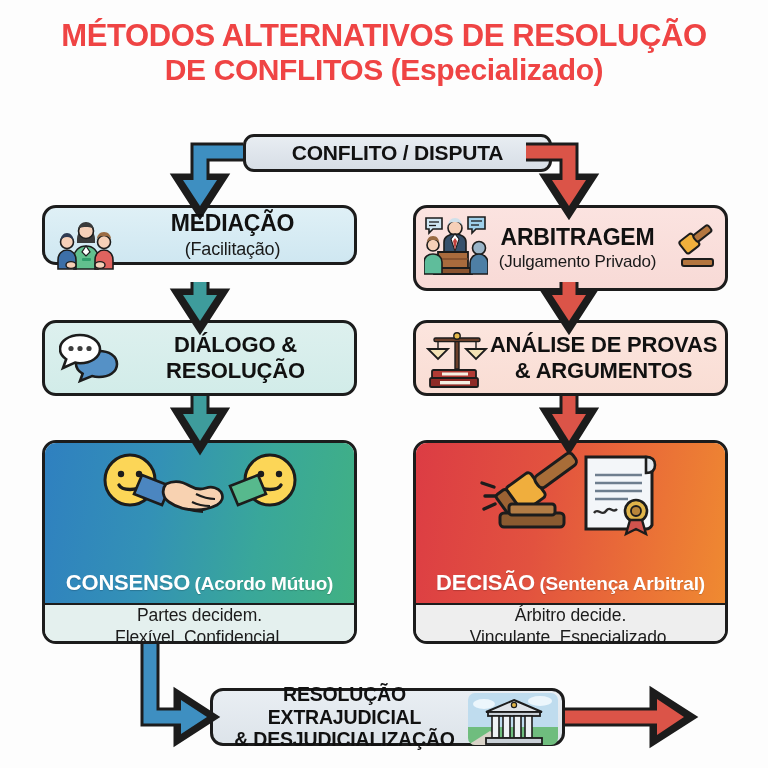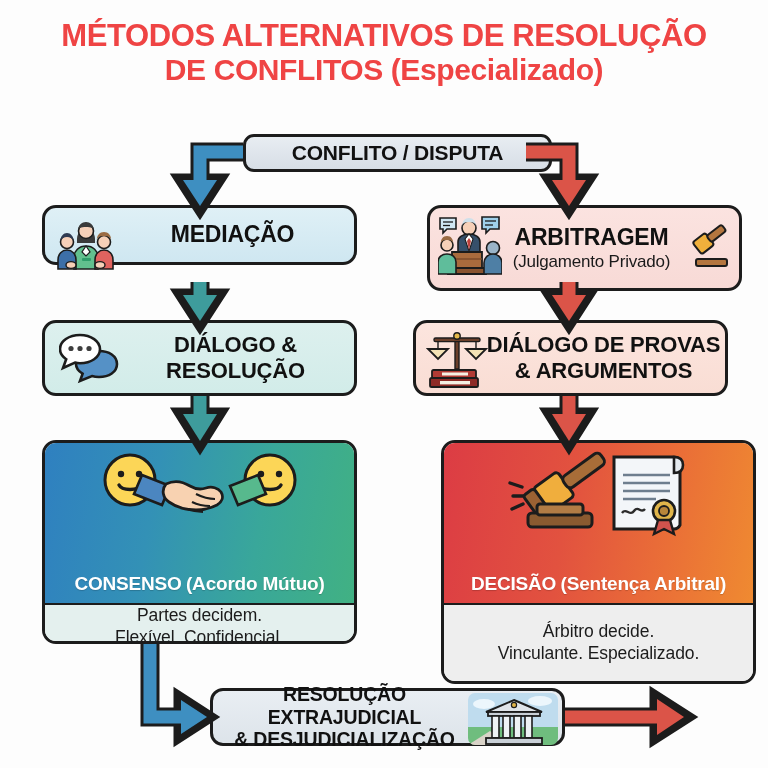--- a/index.html
+++ b/index.html
@@ -80,21 +80,21 @@
   }
   #root-box .hdr { font-size: 21px; }
 
   
   #mediacao-box {
     left: 42px; top: 205px;
     width: 315px; height: 60px;
     background: linear-gradient(180deg,#dff0f6 0%, #cfe7f1 100%);
   }
   #arbitragem-box {
-    left: 427px; top: 205px;
+    left: 413px; top: 205px;
     width: 315px; height: 86px;
     background: linear-gradient(180deg,#fbe3e0 0%, #f8dad6 100%);
   }
   #mediacao-box .hdr { font-size: 23px; }
   #mediacao-box .sub { font-size: 18px; font-weight: normal; margin-top: 2px;}
   #arbitragem-box .hdr { font-size: 23px; }
   #arbitragem-box .sub { font-size: 17px; font-weight: normal; margin-top: 2px;}
 
   
   #dialogo-box {
@@ -114,41 +114,41 @@
   .outcome {
     position: absolute;
     box-sizing: border-box;
     border: 3px solid #1c1c1c;
     border-radius: 14px;
     overflow: hidden;
     display: flex;
     flex-direction: column;
   }
   #consenso-card { left: 42px; top: 440px; width: 315px; height: 204px; }
-  #decisao-card  { left: 413px; top: 440px; width: 315px; height: 244px; margin-left: 28px; }
+  #decisao-card  { left: 413px; top: 440px; width: 315px; height: 204px; }
 
   .outcome-head {
     flex: 0 0 152px;
     position: relative;
     display: flex;
     flex-direction: column;
     align-items: center;
     justify-content: flex-end;
     padding-bottom: 8px;
     border-bottom: 2px solid #1c1c1c;
   }
   #consenso-card .outcome-head {
     background: linear-gradient(100deg,#2f80c0 0%, #3391b6 35%, #39a79a 68%, #41b183 100%);
   }
   #decisao-card .outcome-head {
     background: linear-gradient(100deg,#dc3c44 0%, #e2523f 40%, #ea6f37 72%, #ef8a31 100%);
   }
   .outcome-title {
     font-weight: bold;
-    font-size: 19px;
+    font-size: 22px;
     color: #ffffff;
     text-shadow: 0 1px 1px rgba(0,0,0,.18);
     letter-spacing: -0.2px;
     line-height: 1.08;
     text-align: center;
   }
   .outcome-sub {
     font-weight: bold;
     font-size: 19px;
     color: #ffffff;
@@ -301,20 +301,21 @@
       <path d="M1 52v-9c0-6 4-10 9-10s9 4 9 10v9z" fill="#3d6fa8" stroke="#1c1c1c" stroke-width="1.6"></path>
       <ellipse cx="14" cy="48" rx="5" ry="3.4" fill="#f6d0b8" stroke="#1c1c1c" stroke-width="1.4"></ellipse>
 
       <circle cx="47" cy="25" r="6.5" fill="#f6d0b8" stroke="#1c1c1c" stroke-width="1.6"></circle>
       <path d="M40 25c-1-7 3-10 7-10s8 3 7 10c1-5-3-6-7-6s-8 1-7 6z" fill="#9a6b43"></path>
       <path d="M38 52v-9c0-6 4-10 9-10s9 4 9 10v9z" fill="#e0635f" stroke="#1c1c1c" stroke-width="1.6"></path>
       <ellipse cx="43" cy="48" rx="5" ry="3.4" fill="#f6d0b8" stroke="#1c1c1c" stroke-width="1.4"></ellipse>
     </svg>
     <div class="box-text">
       <span class="hdr">MEDIAÇÃO</span>
+      <span class="sub">(Facilitação)</span>
     </div>
   </div>
 
   <div class="box" id="arbitragem-box">
     <svg class="icon-art" id="arbitragem-icon" width="64" height="62" viewBox="0 0 64 62" xmlns="http://www.w3.org/2000/svg">
 
       <path d="M2 4h16v11H9l-4 4v-4H2z" fill="#cfe6f2" stroke="#1c1c1c" stroke-width="1.6"></path>
       <line x1="5" y1="8" x2="15" y2="8" stroke="#1c1c1c" stroke-width="1.3"></line>
       <line x1="5" y1="11.5" x2="12" y2="11.5" stroke="#1c1c1c" stroke-width="1.3"></line>
       <path d="M44 3h17v12h-9l-4 4v-4h-4z" fill="#9fd0ea" stroke="#1c1c1c" stroke-width="1.6"></path>
@@ -379,21 +380,21 @@
 
       <path d="M2 20h20l-10 10z" fill="#f3e2b5" stroke="#1c1c1c" stroke-width="1.8"></path>
       <path d="M40 20h20l-10 10z" fill="#f3e2b5" stroke="#1c1c1c" stroke-width="1.8"></path>
 
       <rect x="6" y="41" width="44" height="8" rx="1.6" fill="#b03a34" stroke="#1c1c1c" stroke-width="1.8"></rect>
       <rect x="4" y="49" width="48" height="9" rx="1.6" fill="#8e2b27" stroke="#1c1c1c" stroke-width="1.8"></rect>
       <rect x="16" y="43.5" width="26" height="3" fill="#f5f0e4"></rect>
       <rect x="14" y="52" width="30" height="3.4" fill="#f5f0e4"></rect>
     </svg>
     <div class="box-text">
-      <span class="hdr">DIÁLOGO DE PROVAS</span>
+      <span class="hdr">ANÁLISE DE PROVAS</span>
       <span class="hdr">&amp; ARGUMENTOS</span>
     </div>
   </div>
 
   <div class="outcome" id="consenso-card">
     <div class="outcome-head">
       <svg class="icon-art" id="handshake-icon" width="200" height="82" viewBox="0 0 200 82" xmlns="http://www.w3.org/2000/svg">
 
         <circle cx="30" cy="27" r="25" fill="#fcd657" stroke="#1c1c1c" stroke-width="3"></circle>
         <circle cx="21" cy="21" r="3.2" fill="#1c1c1c"></circle>

